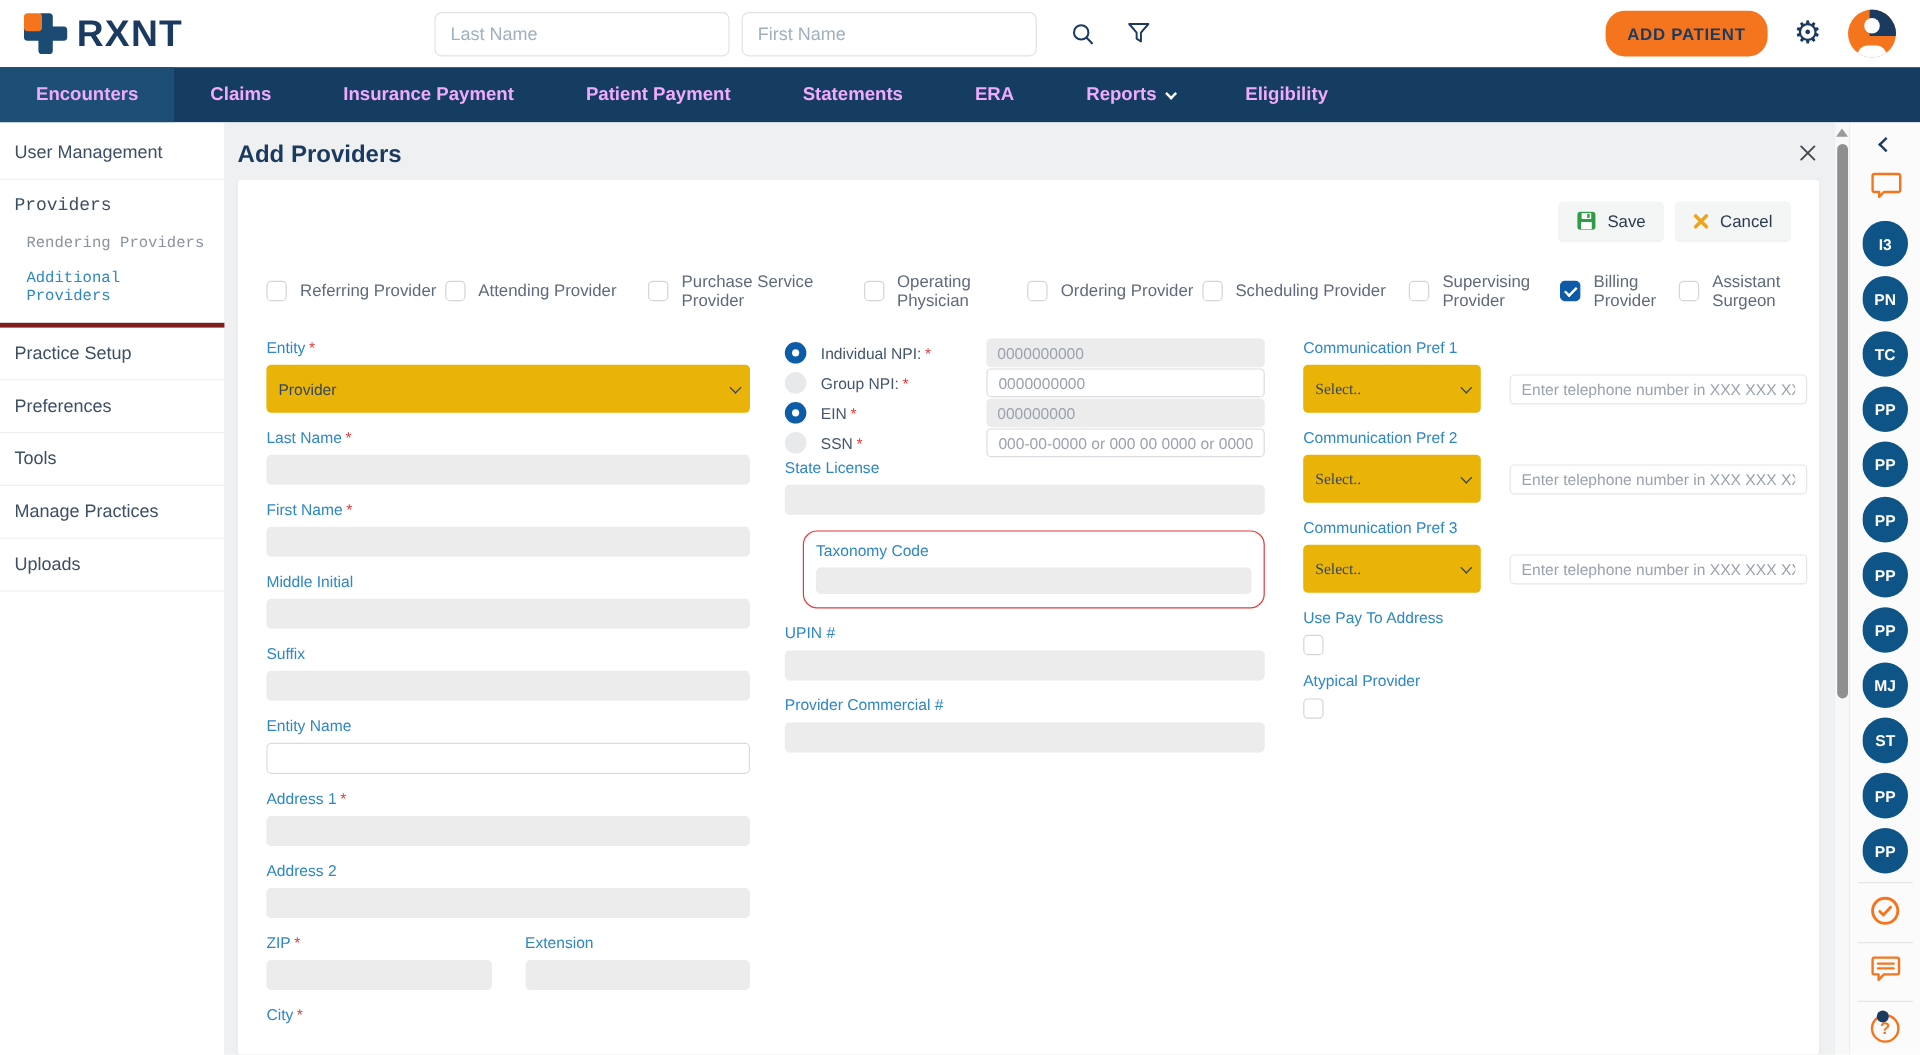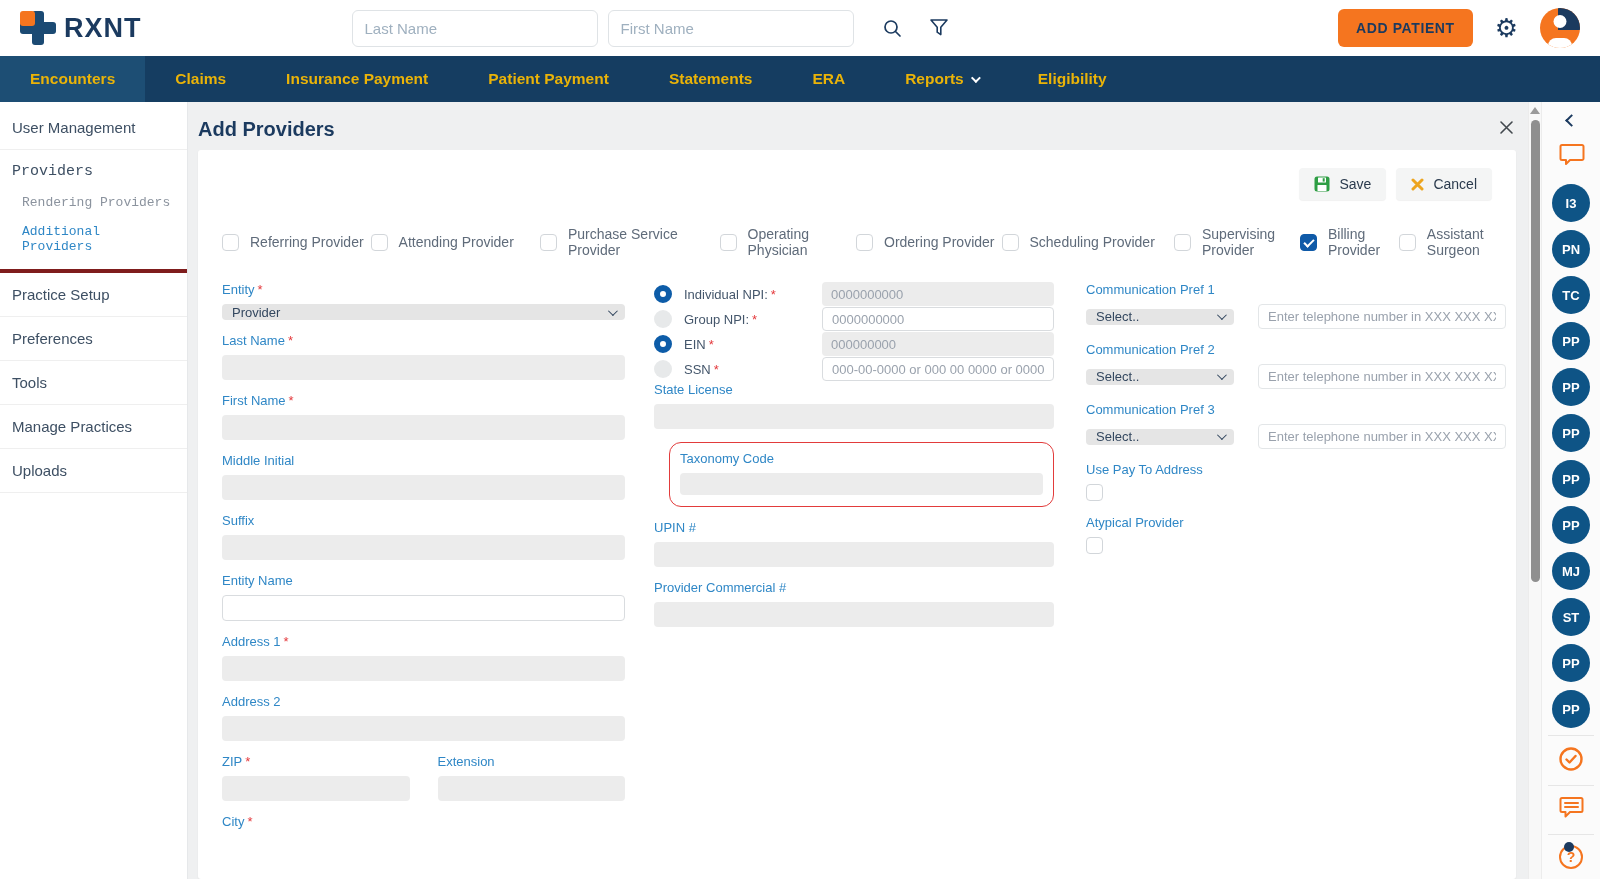--- a/index.html
+++ b/index.html
@@ -6,39 +6,39 @@
   html,body { width:1600px; height:879px; overflow:hidden; background:#fff;
     font-family:"Liberation Sans","DejaVu Sans",sans-serif; }
 
   
   .header { height:56px; display:flex; align-items:center; padding:0 20px; background:#fff; }
   .logo { display:flex; align-items:center; gap:8px; }
   .logo-mark { position:relative; width:36px; height:34px; }
   .logo-mark .vbar { position:absolute; left:12px; top:0; width:12px; height:34px; background:#1b4a73; border-radius:3px; }
   .logo-mark .hbar { position:absolute; left:0; top:11px; width:36px; height:12px; background:#1b4a73; border-radius:3px; }
   .logo-mark .orange { position:absolute; left:0; top:0; width:15px; height:15px; background:#f5751f; border-radius:3px; }
-  .logo-text { font-size:27px; font-weight:800; color:#1b3a5f; letter-spacing:1px; }
+  .logo-text { font-size:31px; font-weight:800; color:#1b3a5f; letter-spacing:1px; }
   .hdr-center { display:flex; align-items:center; gap:10px; margin-left:210px; }
   .hdr-input { width:246px; height:37px; border:1px solid #dfe3e6; border-radius:6px; padding:0 12px;
     font-size:15px; color:#33475f; background:#fff; outline:none; }
   .hdr-input::placeholder { color:#9fb0bf; }
   .hdr-icons { display:flex; align-items:center; gap:26px; margin-left:18px; }
   .icon-btn { background:none; border:none; cursor:pointer; display:flex; align-items:center; }
   .hdr-right { margin-left:auto; display:flex; align-items:center; gap:22px; }
-  .add-patient { background:#f5751f; color:#1b3a5f; border:none; border-radius:6px; padding:11px 18px;
+  .add-patient { background:#f5751f; color:#1b3a5f; border:none; border-radius:16px; padding:11px 18px;
     font-size:14px; font-weight:700; letter-spacing:.6px; cursor:pointer; }
   .gear-icon::before { content:"\2699"; font-family:"DejaVu Sans",sans-serif; font-size:26px; color:#1b3a5f; line-height:1; }
   .avatar { position:relative; width:40px; height:40px; border-radius:50%; background:#f5751f; overflow:hidden; }
   .avatar .quad { position:absolute; right:0; top:0; width:55%; height:55%; background:#1b3a5f; }
   .avatar .head { position:absolute; left:50%; top:7px; transform:translateX(-50%); width:13px; height:13px; border-radius:50%; background:#fff; }
   .avatar .body { position:absolute; left:50%; bottom:-8px; transform:translateX(-50%); width:24px; height:18px; border-radius:8px 8px 0 0; background:#fff; }
 
   
   .nav { height:46px; background:#153d61; display:flex; }
-  .nav-item { display:flex; align-items:center; gap:7px; padding:0 30px; color:#eab308; font-size:15.5px;
+  .nav-item { display:flex; align-items:center; gap:7px; padding:0 30px; color:#f0abfc; font-size:15.5px;
     font-weight:600; cursor:pointer; }
   .nav-item.active { background:#1d4e74; }
   .nav-caret { width:7px; height:7px; border-right:2px solid #fff; border-bottom:2px solid #fff;
     transform:rotate(45deg) translateY(-2px); }
 
   
   .shell { display:flex; height:777px; }
 
   
   .sidebar { width:188px; background:#fff; border-right:1px solid #e6e8ea; padding-top:4px; }
@@ -77,21 +77,21 @@
   .col-mid   { width:404px; margin-right:32px; }
   .col-right { width:420px; }
 
   .field { margin-bottom:13px; }
   .flabel { display:block; font-size:13px; color:#2f87c6; margin-bottom:7px; }
   .req { color:#e4393c; margin-left:3px; }
   .input { width:100%; height:25px; background:#ececec; border:none; border-radius:4px;
     padding:0 9px; font-size:13px; color:#33475f; outline:none; }
   .input.white { background:#fff; border:1px solid #d9dcdf; height:26px; }
   .input::placeholder { color:#9aa2ad; }
-  .selectbox { width:100%; height:16px; background:#e5e5e5; border-radius:4px; display:flex;
+  .selectbox { width:100%; height:40px; background:#eab308; border-radius:4px; display:flex;
     align-items:center; justify-content:space-between; padding:0 10px; cursor:pointer; }
   .selectbox .sel-text { font-size:13px; color:#33475f; }
   .chev { width:7px; height:7px; border-right:1.8px solid #33475f; border-bottom:1.8px solid #33475f;
     transform:rotate(45deg) translateY(-2px); }
   .ziprow { display:flex; gap:28px; }
   .ziprow .zcell { width:188px; }
 
   
   .radiorow { display:flex; align-items:center; height:24px; margin-bottom:1px; }
   .radio { width:18px; height:18px; border-radius:50%; background:#e7e9ea; margin-right:12px; flex:0 0 18px; cursor:pointer; }
@@ -99,21 +99,21 @@
   .rlabel { width:138px; font-size:13px; color:#44566b; }
   .radiorow .input { flex:1; height:24px; }
   .mid-gap { }
   .tax-box { border:1.5px solid #e23b3b; border-radius:12px; padding:8px 10px 11px 10px; margin:12px 0 2px 15px; }
   .tax-box .flabel { margin-bottom:7px; }
   .tax-box .input { height:22px; }
   .after-tax { margin-top:13px; }
 
   
   .prefrow { display:flex; gap:24px; align-items:center; }
-  .prefrow .selectbox { width:148px; flex:0 0 148px; }
+  .prefrow .selectbox { width:148px; flex:0 0 148px;font-family:Liberation Serif, serif; }
   .prefrow .input { width:248px; background:#fff; border:1px solid #e3e6e8; height:25px; }
   .chk-field { margin-top:2px; margin-bottom:14px; }
   .chk-field .cb { margin-top:7px; }
 
   
   .scrollstrip { width:14px; background:#f8f8f8; border-left:1px solid #ececec; border-right:1px solid #ececec;
     display:flex; flex-direction:column; align-items:center; padding-top:5px; }
   .scroll-up { width:0; height:0; border-left:5px solid transparent; border-right:5px solid transparent;
     border-bottom:7px solid #9a9a9a; margin-bottom:6px; }
   .scroll-thumb { width:9px; height:462px; background:#8f8f8f; border-radius:5px; }

